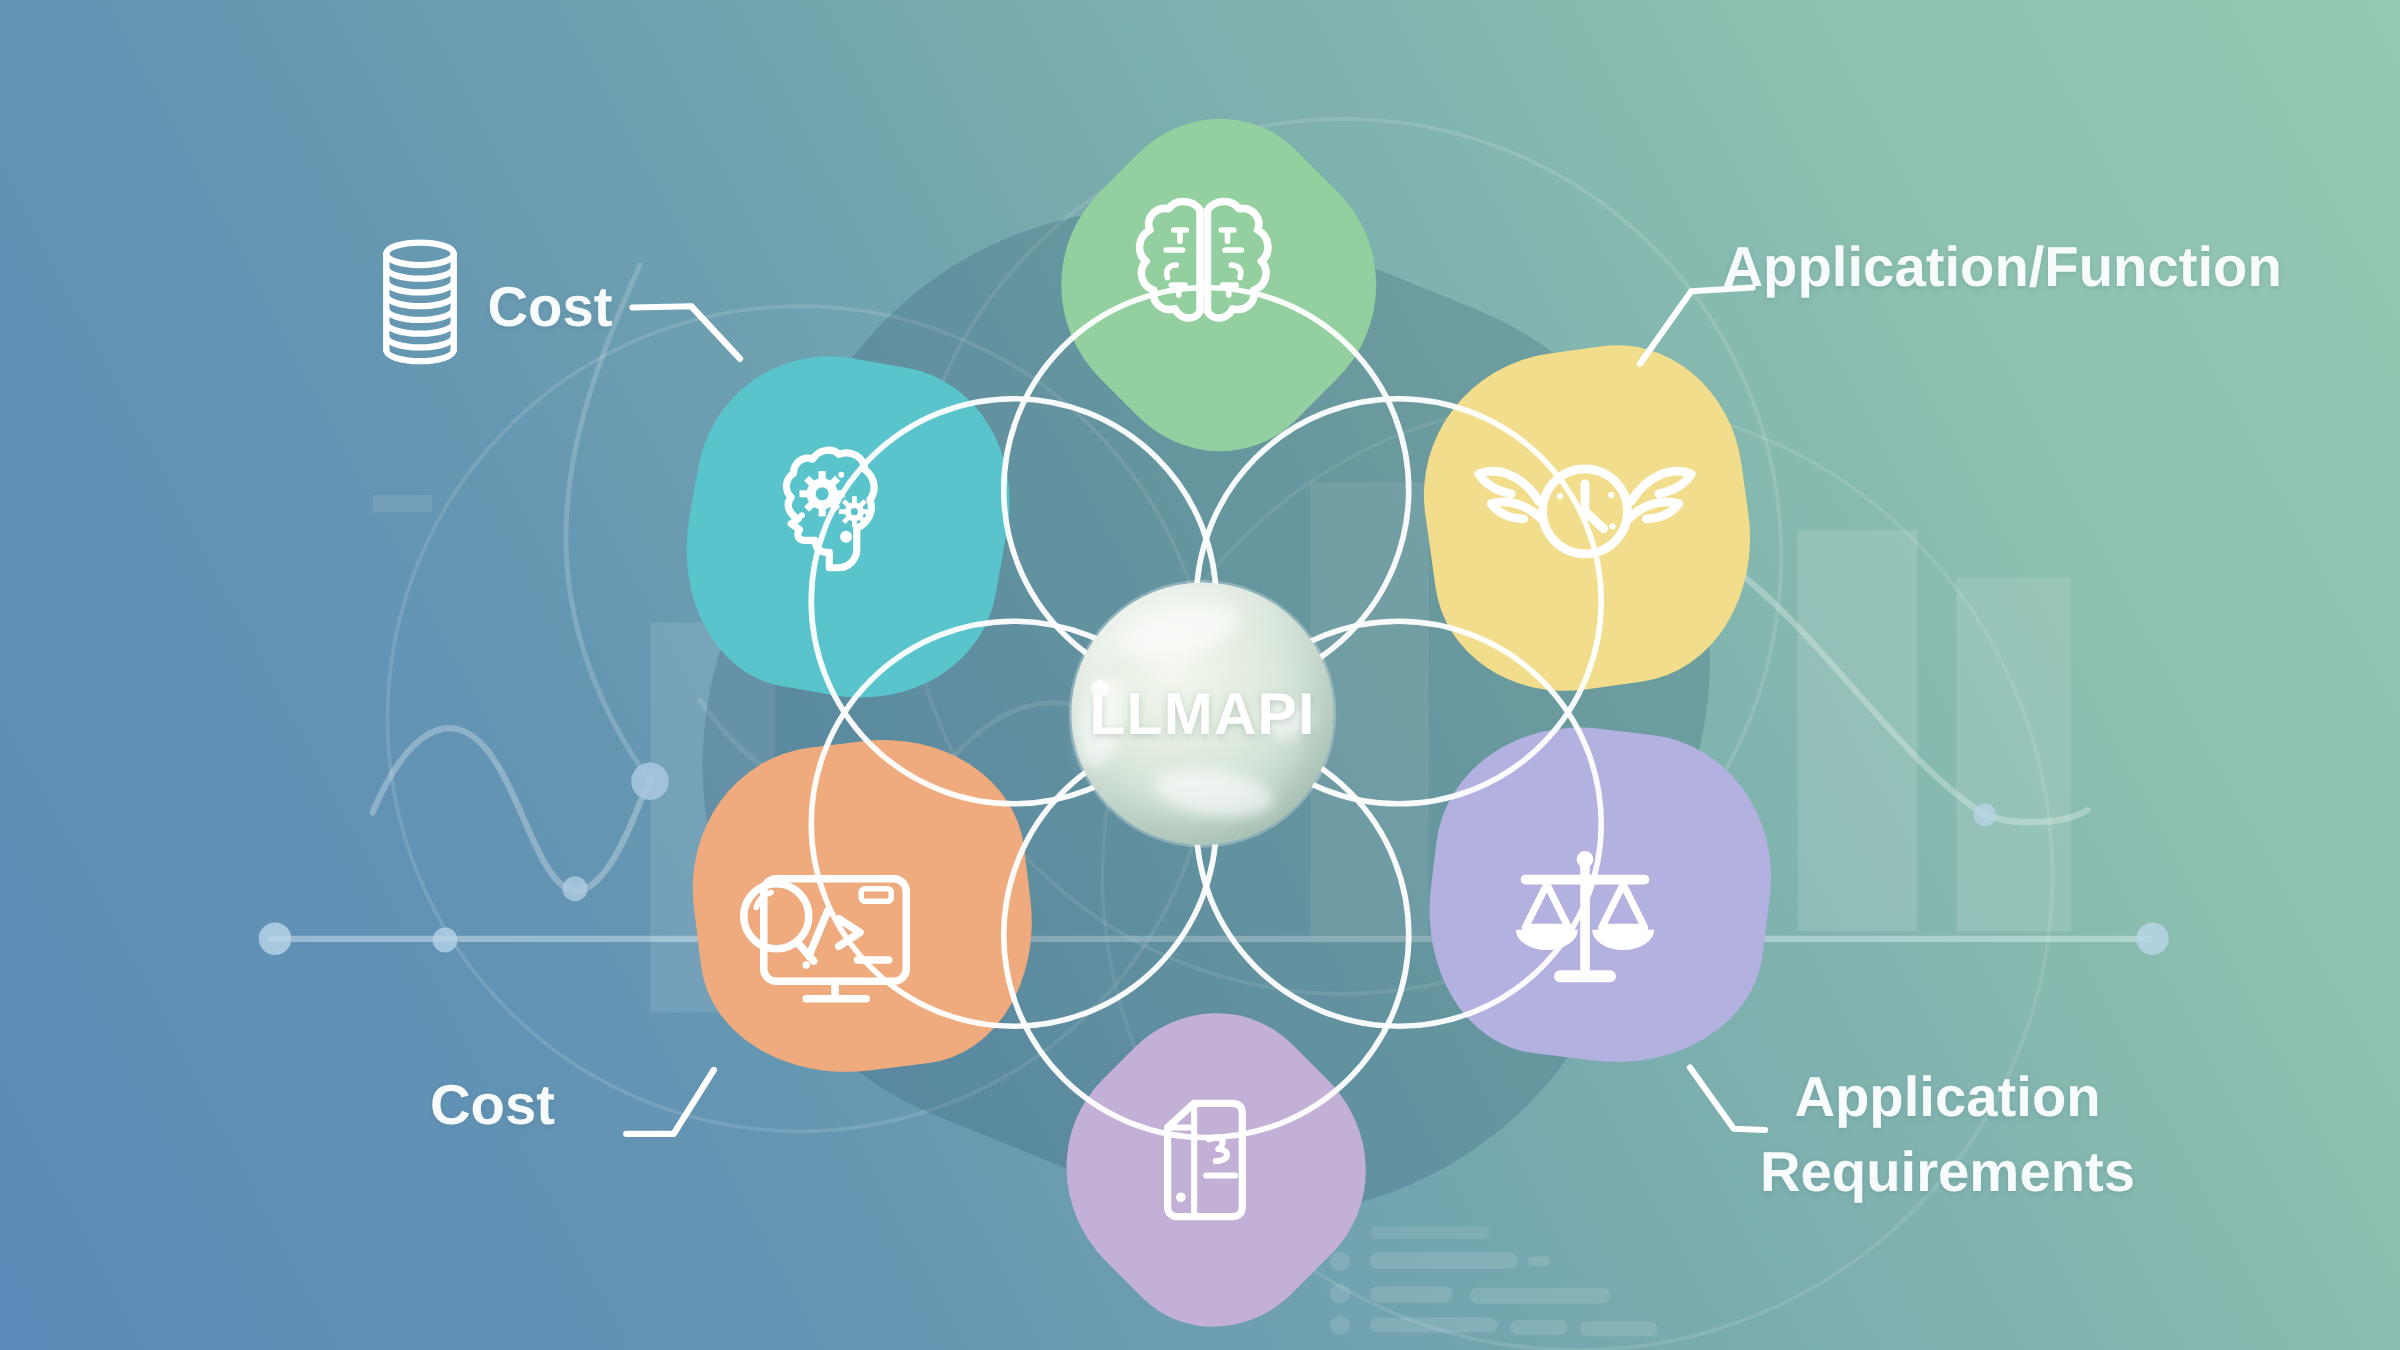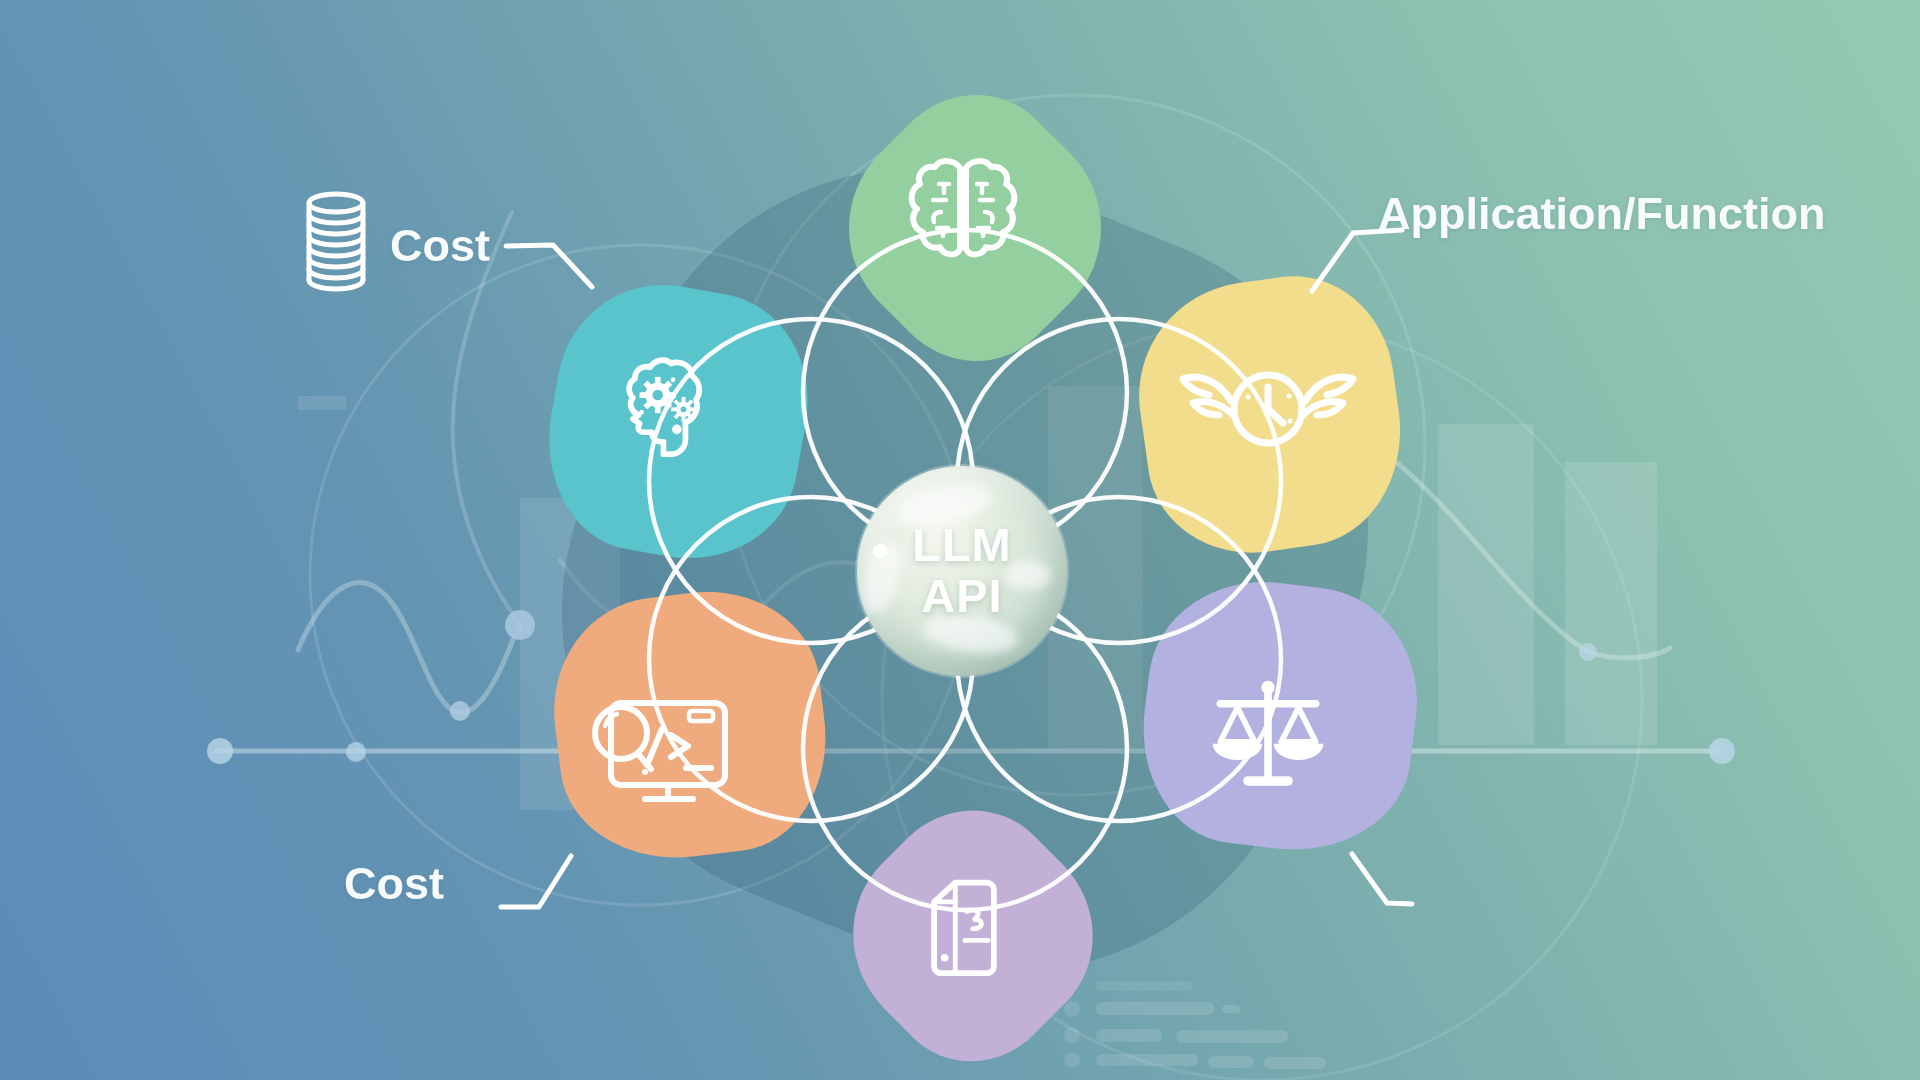--- a/index.html
+++ b/index.html
@@ -39,21 +39,21 @@
   .orb{
     left:857px;top:466px;width:210px;height:210px;border-radius:50%;z-index:5;
     background:radial-gradient(circle at 38% 32%,#f4f7ef 0%,#e2ecdf 35%,#cfe0d4 60%,#b9cfc4 85%,#a9c2b8 100%);
     box-shadow:inset -8px -14px 28px rgba(120,155,140,.38),
                inset 8px 12px 24px rgba(255,255,255,.55),
                0 0 0 2px rgba(255,255,255,.28);
   }
   .orb-blob{position:absolute;background:rgba(255,255,255,.58);filter:blur(5px);border-radius:50%;}
   .orb-text{
     position:absolute;left:0;top:0;width:100%;height:100%;
-    display:flex;flex-direction:column;align-items:center;justify-content:center;
+    display:flex;flex-direction:row;align-items:center;justify-content:center;
     color:#ffffff;font-size:47px;font-weight:bold;line-height:1.08;letter-spacing:1px;
     text-shadow:0 2px 6px rgba(110,140,125,.35);
   }
 
   .icon{z-index:6;}
 
   
   .label{z-index:7;color:#f7fbfc;font-weight:bold;white-space:nowrap;
     text-shadow:0 1px 4px rgba(60,100,120,.18);}
   .label-cost{left:390px;top:220px;font-size:45px;}
@@ -242,20 +242,22 @@
       <path d="M9 68 A27 9 0 0 0 63 68"></path>
       <path d="M9 79 A27 9 0 0 0 63 79"></path>
       <path d="M9 90 A27 9 0 0 0 63 90"></path>
     </g>
   </svg>
 
   <div class="abs label label-cost">Cost</div>
   <div class="abs label label-speed">Cost</div>
   <div class="abs label label-perf1">Application/Function</div>
   <div class="abs label label-app">
+    <div>Application</div>
+    <div>Requirements</div>
   </div>
 
   <svg class="abs callout-layer" width="1920" height="1080" viewBox="0 0 1920 1080">
     <g fill="none" stroke="#ffffff" stroke-width="5" stroke-linecap="round" stroke-linejoin="round">
       <polyline points="506,246 553,245 592,287"></polyline>
       <polyline points="1312,291 1353,233 1402,230"></polyline>
       <polyline points="501,907 539,907 571,856"></polyline>
       <polyline points="1352,854 1387,903 1412,904"></polyline>
     </g>
   </svg>

